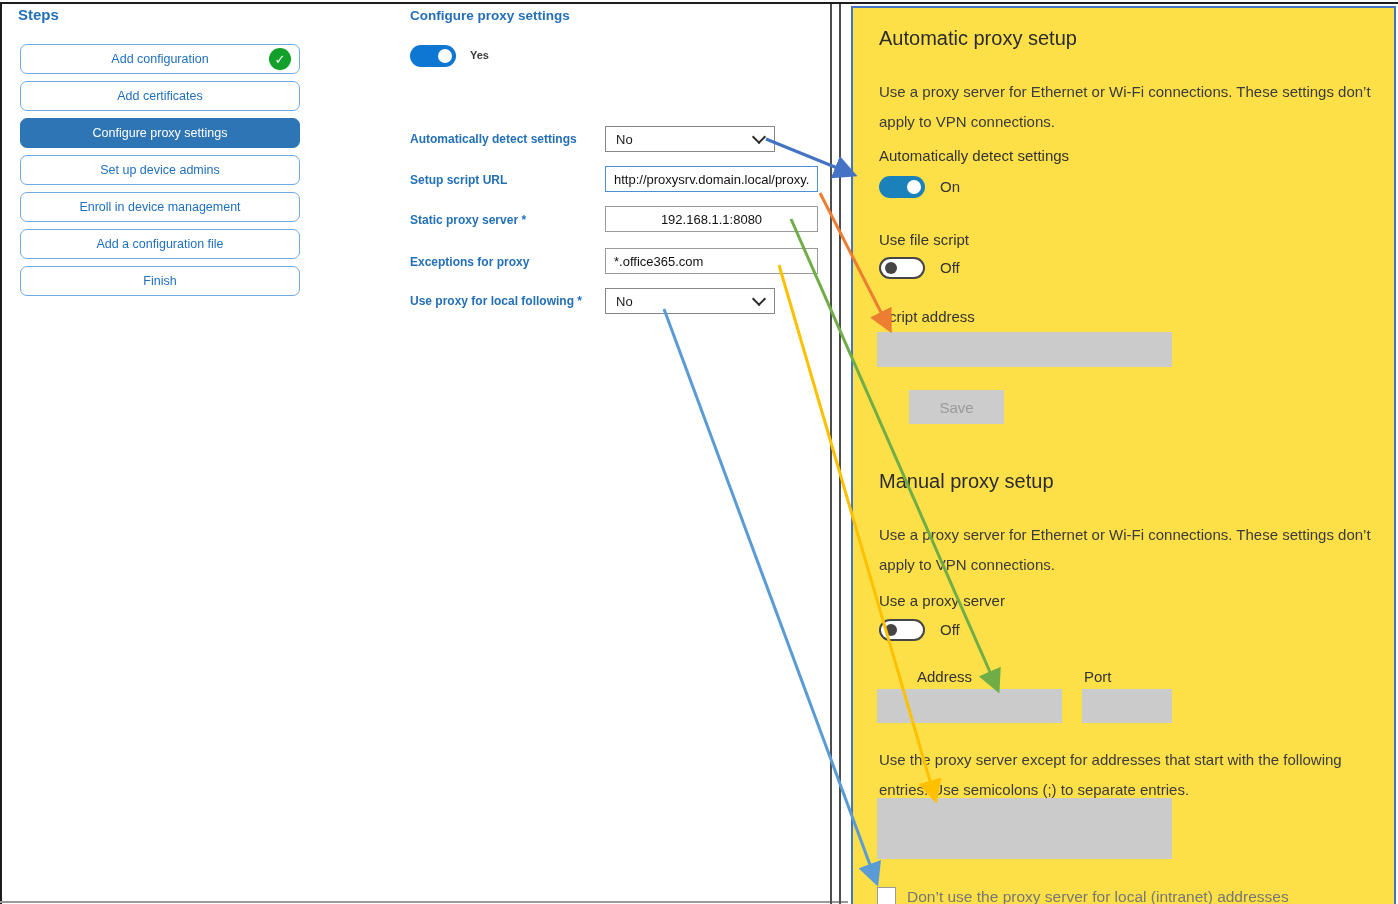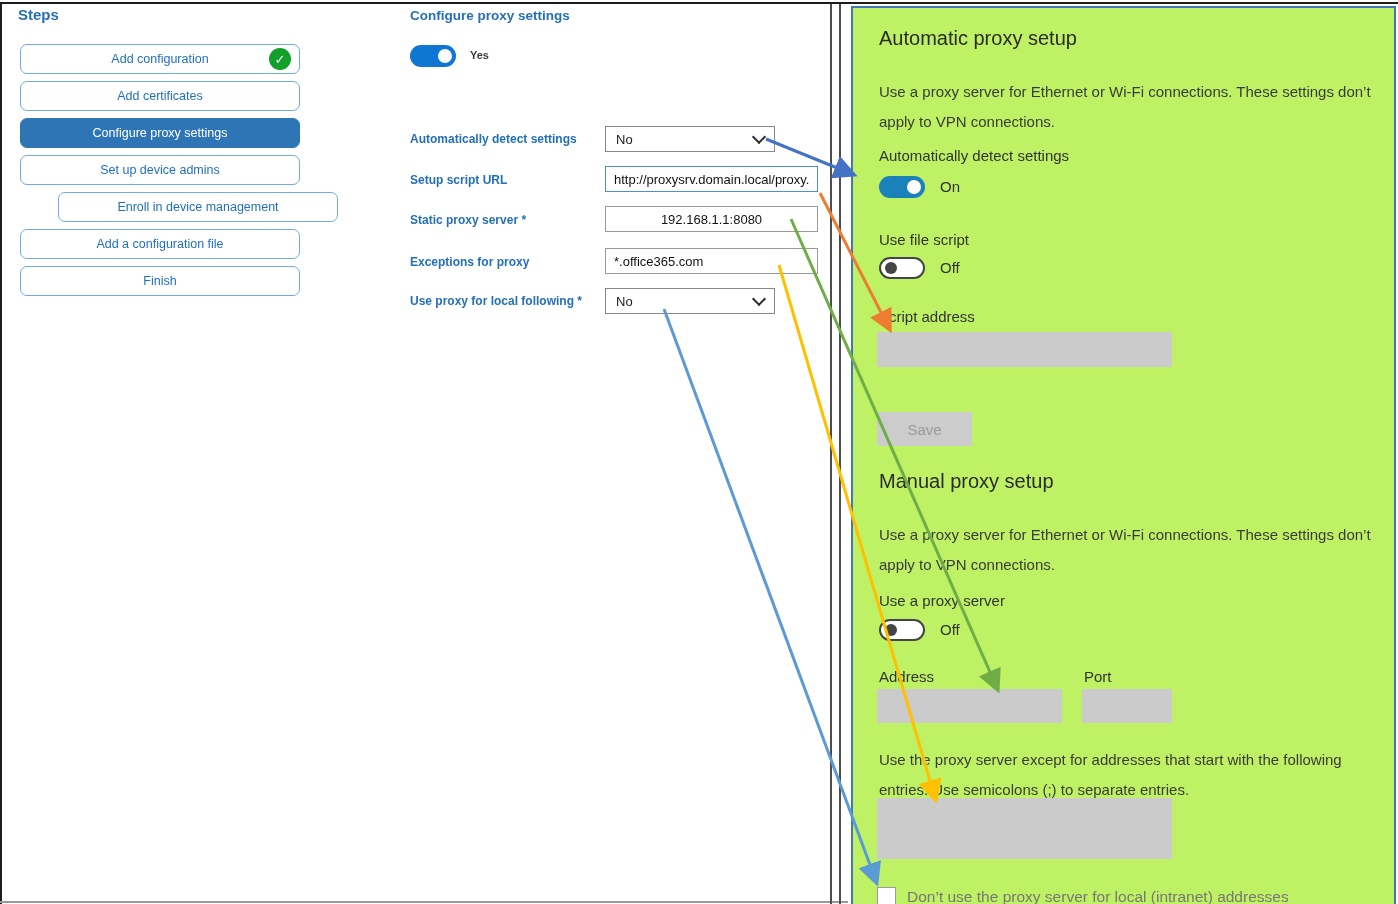--- a/index.html
+++ b/index.html
@@ -55,21 +55,21 @@
   .txt{
     position:absolute;left:605px;width:213px;height:26px;box-sizing:border-box;
     border:1px solid #9a9a9a;background:#fff;font-size:13px;color:#111;
     padding:0 8px;font-family:inherit;
   }
   .txt.focused{border:1.5px solid #4a8fd8;}
 
   
   .panel{
     left:851px;top:6px;width:545px;height:898px;box-sizing:border-box;
-    border:2px solid #4472c4;border-bottom:none;background:#bef264;
+    border:2px solid #4472c4;border-bottom:none;background:#fde047;
   }
   .h1{position:absolute;left:26px;font-size:20px;font-weight:400;color:#2b2b2b;}
   .para{position:absolute;left:26px;font-size:15px;line-height:30px;color:#3b3b3b;}
   .lbl{position:absolute;left:26px;font-size:15px;color:#333333;}
   .tlabel{position:absolute;left:87px;font-size:15px;color:#333333;}
   .gbox{position:absolute;left:24px;background:#cbcbcb;}
   .save-btn{
     position:absolute;left:24px;width:95px;height:34px;background:#cccccc;
     border:none;color:#9a9a9a;font-size:15px;font-family:inherit;cursor:default;
   }
@@ -97,21 +97,21 @@
 </button>
 <button class="step-btn" style="top:81px;">
   <span>Add certificates</span>
 </button>
 <button class="step-btn selected" style="top:118px;">
   <span>Configure proxy settings</span>
 </button>
 <button class="step-btn" style="top:155px;">
   <span>Set up device admins</span>
 </button>
-<button class="step-btn" style="top:192px;margin-left:38px;">
+<button class="step-btn" style="top:192px;">
   <span>Enroll in device management</span>
 </button>
 <button class="step-btn" style="top:229px;">
   <span>Add a configuration file</span>
 </button>
 <button class="step-btn" style="top:266px;">
   <span>Finish</span>
 </button>
 
 <div class="abs wizard-title">Configure proxy settings</div>
@@ -154,32 +154,32 @@
 
   <div class="lbl" style="top:223px;">Use file script</div>
   <div class="toggle off" style="left:26px;top:249px;">
     <span class="knob"></span>
   </div>
   <div class="tlabel" style="top:251px;">Off</div>
 
   <div class="lbl" style="top:300px;">Script address</div>
   <div class="gbox" style="top:324px;width:295px;height:35px;"></div>
 
-  <button class="save-btn" style="top:404px;">Save</button>
+  <button class="save-btn" style="top:382px;margin-left:32px;">Save</button>
 
   <div class="h1" style="top:462px;">Manual proxy setup</div>
   <div class="para" style="top:512px;width:508px;">Use a proxy server for Ethernet or Wi-Fi connections. These settings don’t apply to VPN connections.</div>
 
   <div class="lbl" style="top:584px;">Use a proxy server</div>
   <div class="toggle off" style="left:26px;top:611px;">
     <span class="knob"></span>
   </div>
   <div class="tlabel" style="top:613px;">Off</div>
 
-  <div class="lbl" style="top:660px;">Address</div>
+  <div class="lbl" style="top:660px;margin-left:38px;">Address</div>
   <div class="lbl" style="left:231px;top:660px;">Port</div>
   <div class="gbox" style="top:681px;width:185px;height:34px;"></div>
   <div class="gbox" style="left:229px;top:681px;width:90px;height:34px;"></div>
 
   <div class="para" style="top:737px;width:470px;">Use the proxy server except for addresses that start with the following entries. Use semicolons (;) to separate entries.</div>
   <div class="gbox" style="top:790px;width:295px;height:61px;"></div>
 
   <div class="cb" style="top:879px;"></div>
   <div class="cb-label" style="top:880px;">Don’t use the proxy server for local (intranet) addresses</div>
 </div>

